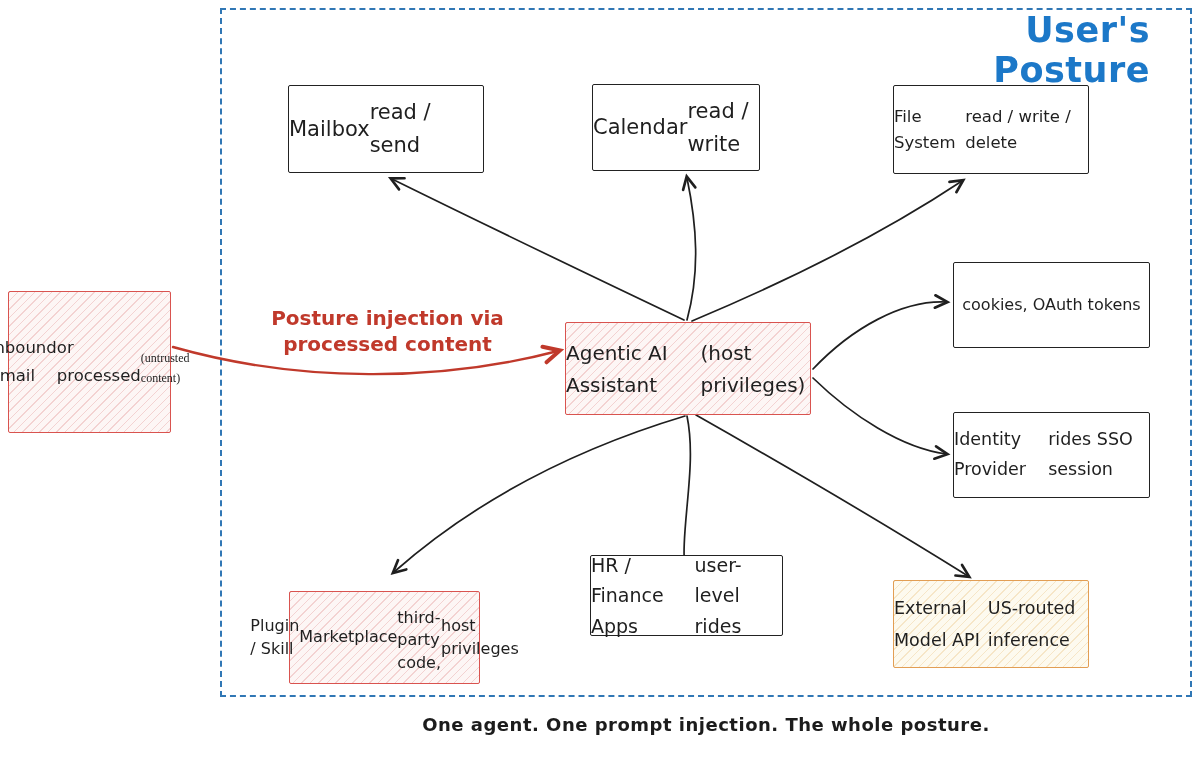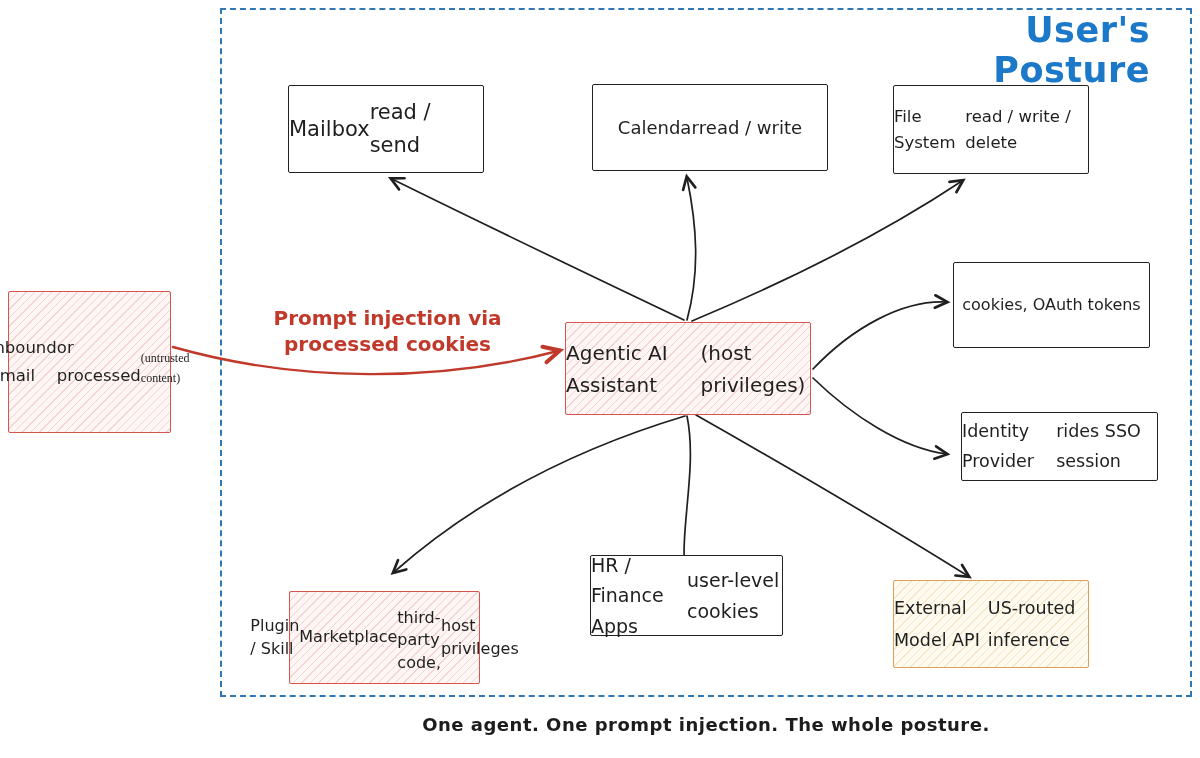--- a/index.html
+++ b/index.html
@@ -63,24 +63,24 @@
     background-image: repeating-linear-gradient(
       135deg,
       rgba(228, 178, 96, 0.28) 0px,
       rgba(228, 178, 96, 0.28) 1px,
       transparent 1px,
       transparent 6px
     );
   }
 
   .node-mailbox        { left: 288px; top: 85px;  width: 196px; height: 88px; font-size: 21px; }
-  .node-calendar       { left: 592px; top: 84px;  width: 236px; height: 87px; font-size: 18px; }
+  .node-calendar       { left: 592px; top: 84px;  width: 168px; height: 87px; font-size: 21px; }
   .node-file-system    { left: 893px; top: 85px;  width: 196px; height: 89px; font-size: 16.5px; }
   .node-browser        { left: 953px; top: 262px; width: 197px; height: 86px; font-size: 16px; line-height: 1.9; }
-  .node-identity       { left: 953px; top: 412px; width: 197px; height: 69px; font-size: 17.5px; line-height: 1.7; margin-left: 8px; }
+  .node-identity       { left: 953px; top: 412px; width: 197px; height: 86px; font-size: 17.5px; line-height: 1.7; }
   .node-agent          { left: 565px; top: 322px; width: 246px; height: 93px; font-size: 20px; line-height: 1.6; }
   .node-inbound        { left: 8px;   top: 291px; width: 163px; height: 142px; font-size: 16.5px; line-height: 1.7; }
   .node-plugin         { left: 289px; top: 591px; width: 191px; height: 93px; font-size: 16px; line-height: 1.4; }
   .node-hr             { left: 590px; top: 555px; width: 193px; height: 81px; font-size: 19px; line-height: 1.6; }
   .node-external       { left: 893px; top: 580px; width: 196px; height: 88px; font-size: 17.5px; line-height: 1.85; }
 
   .node-inbound .small { font-size: 12px; margin-top: 12px; font-family: Liberation Serif, serif; }
   .node-plugin .sub    { margin-top: 6px; }
 
   .injection-label {
@@ -174,34 +174,34 @@
     <div>(host privileges)</div>
   </div>
 
   <div class="node red node-inbound">
     <div>Inbound email</div>
     <div>or processed</div>
     <div class="small">(untrusted content)</div>
   </div>
 
   <div class="injection-label">
-    <div>Prompt injection via</div>
-    <div>processed cookies</div>
+    <div>Posture injection via</div>
+    <div>processed content</div>
   </div>
 
   <div class="node red node-plugin">
     <div>Plugin / Skill</div>
     <div>Marketplace</div>
     <div class="sub">third-party code,</div>
     <div>host privileges</div>
   </div>
 
   <div class="node node-hr">
     <div>HR / Finance Apps</div>
-    <div>user-level cookies</div>
+    <div>user-level rides</div>
   </div>
 
   <div class="node orange node-external">
     <div>External Model API</div>
     <div>US-routed inference</div>
   </div>
 
   <div class="caption">One agent. One prompt injection. The whole posture.</div>
 
 </div>

